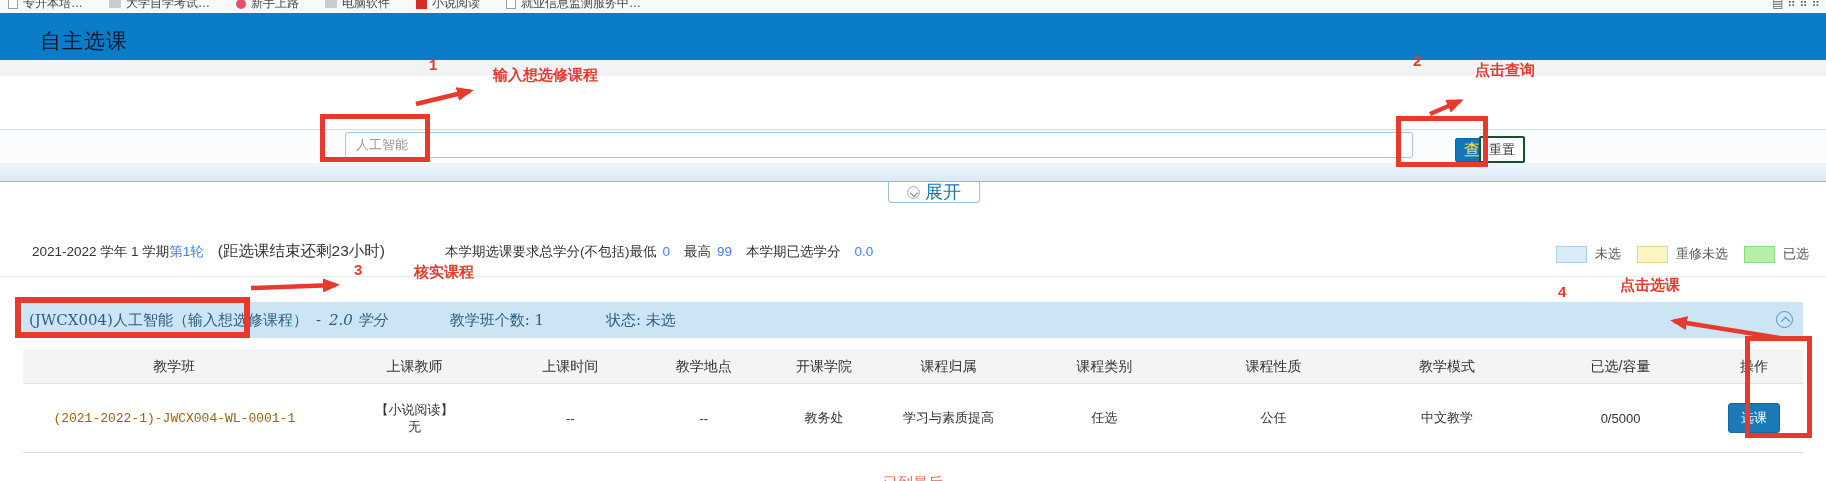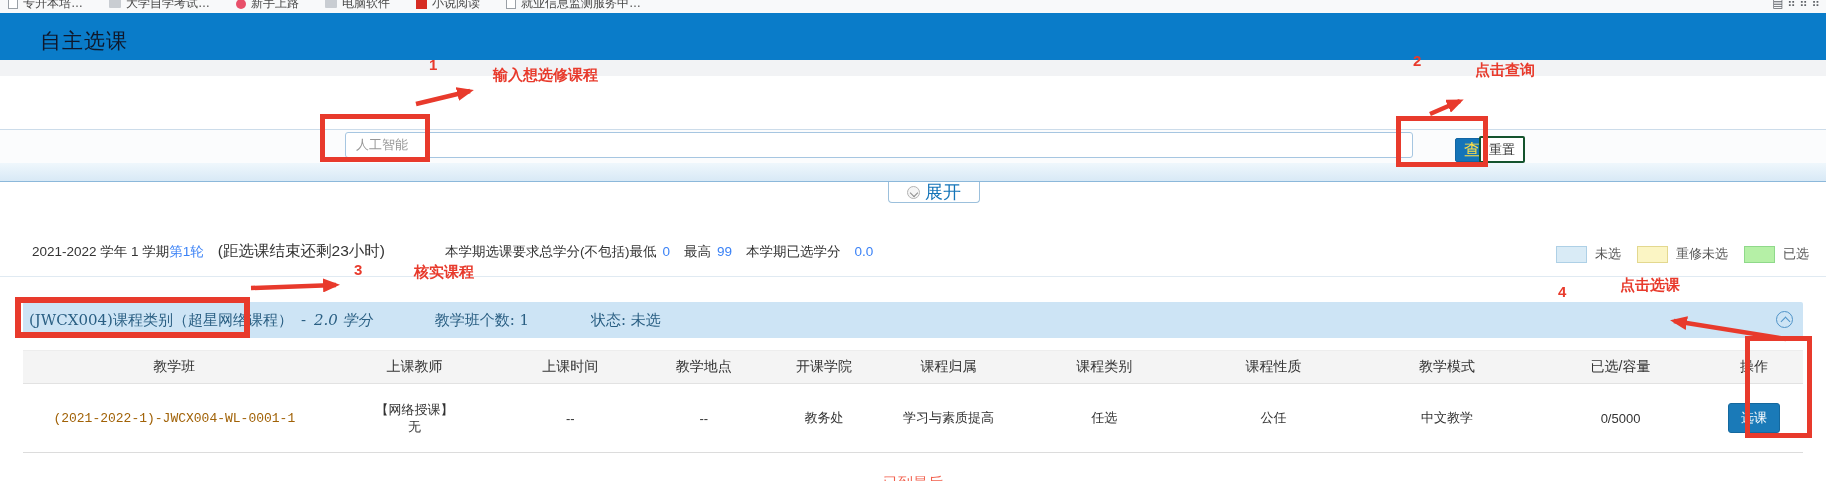--- a/index.html
+++ b/index.html
@@ -160,21 +160,21 @@
       </span>
     <span class="legend-item">
         <span class="sw sw-green"></span>
         <span>已选</span>
       </span>
   </div>
 
   <div class="hr2"></div>
 
   <div class="course-bar">
-    <span>(JWCX004)课程类别（超星网络课程）</span>
+    <span>(JWCX004)人工智能（输入想选修课程）</span>
     <span class="sep">-</span>
     <span class="credits">2.0 学分</span>
     <span class="meta"><span>教学班个数:</span>&nbsp;<span>1</span></span>
     <span class="meta"><span>状态:</span>&nbsp;<span>未选</span></span>
     <span class="collapse-circle"></span>
   </div>
 
   <div class="tbl-wrap">
     <table class="course">
       <colgroup>
@@ -202,21 +202,21 @@
           <th>课程性质</th>
           <th>教学模式</th>
           <th>已选/容量</th>
           <th>操作</th>
         </tr>
       </thead>
       <tbody>
         <tr>
           <td><span class="link">(2021-2022-1)-JWCX004-WL-0001-1</span></td>
           <td class="teacher-cell">
-            <div>【网络授课】</div>
+            <div>【小说阅读】</div>
             <div>无</div>
           </td>
           <td>--</td>
           <td>--</td>
           <td>教务处</td>
           <td>学习与素质提高</td>
           <td>任选</td>
           <td>公任</td>
           <td>中文教学</td>
           <td>0/5000</td>

